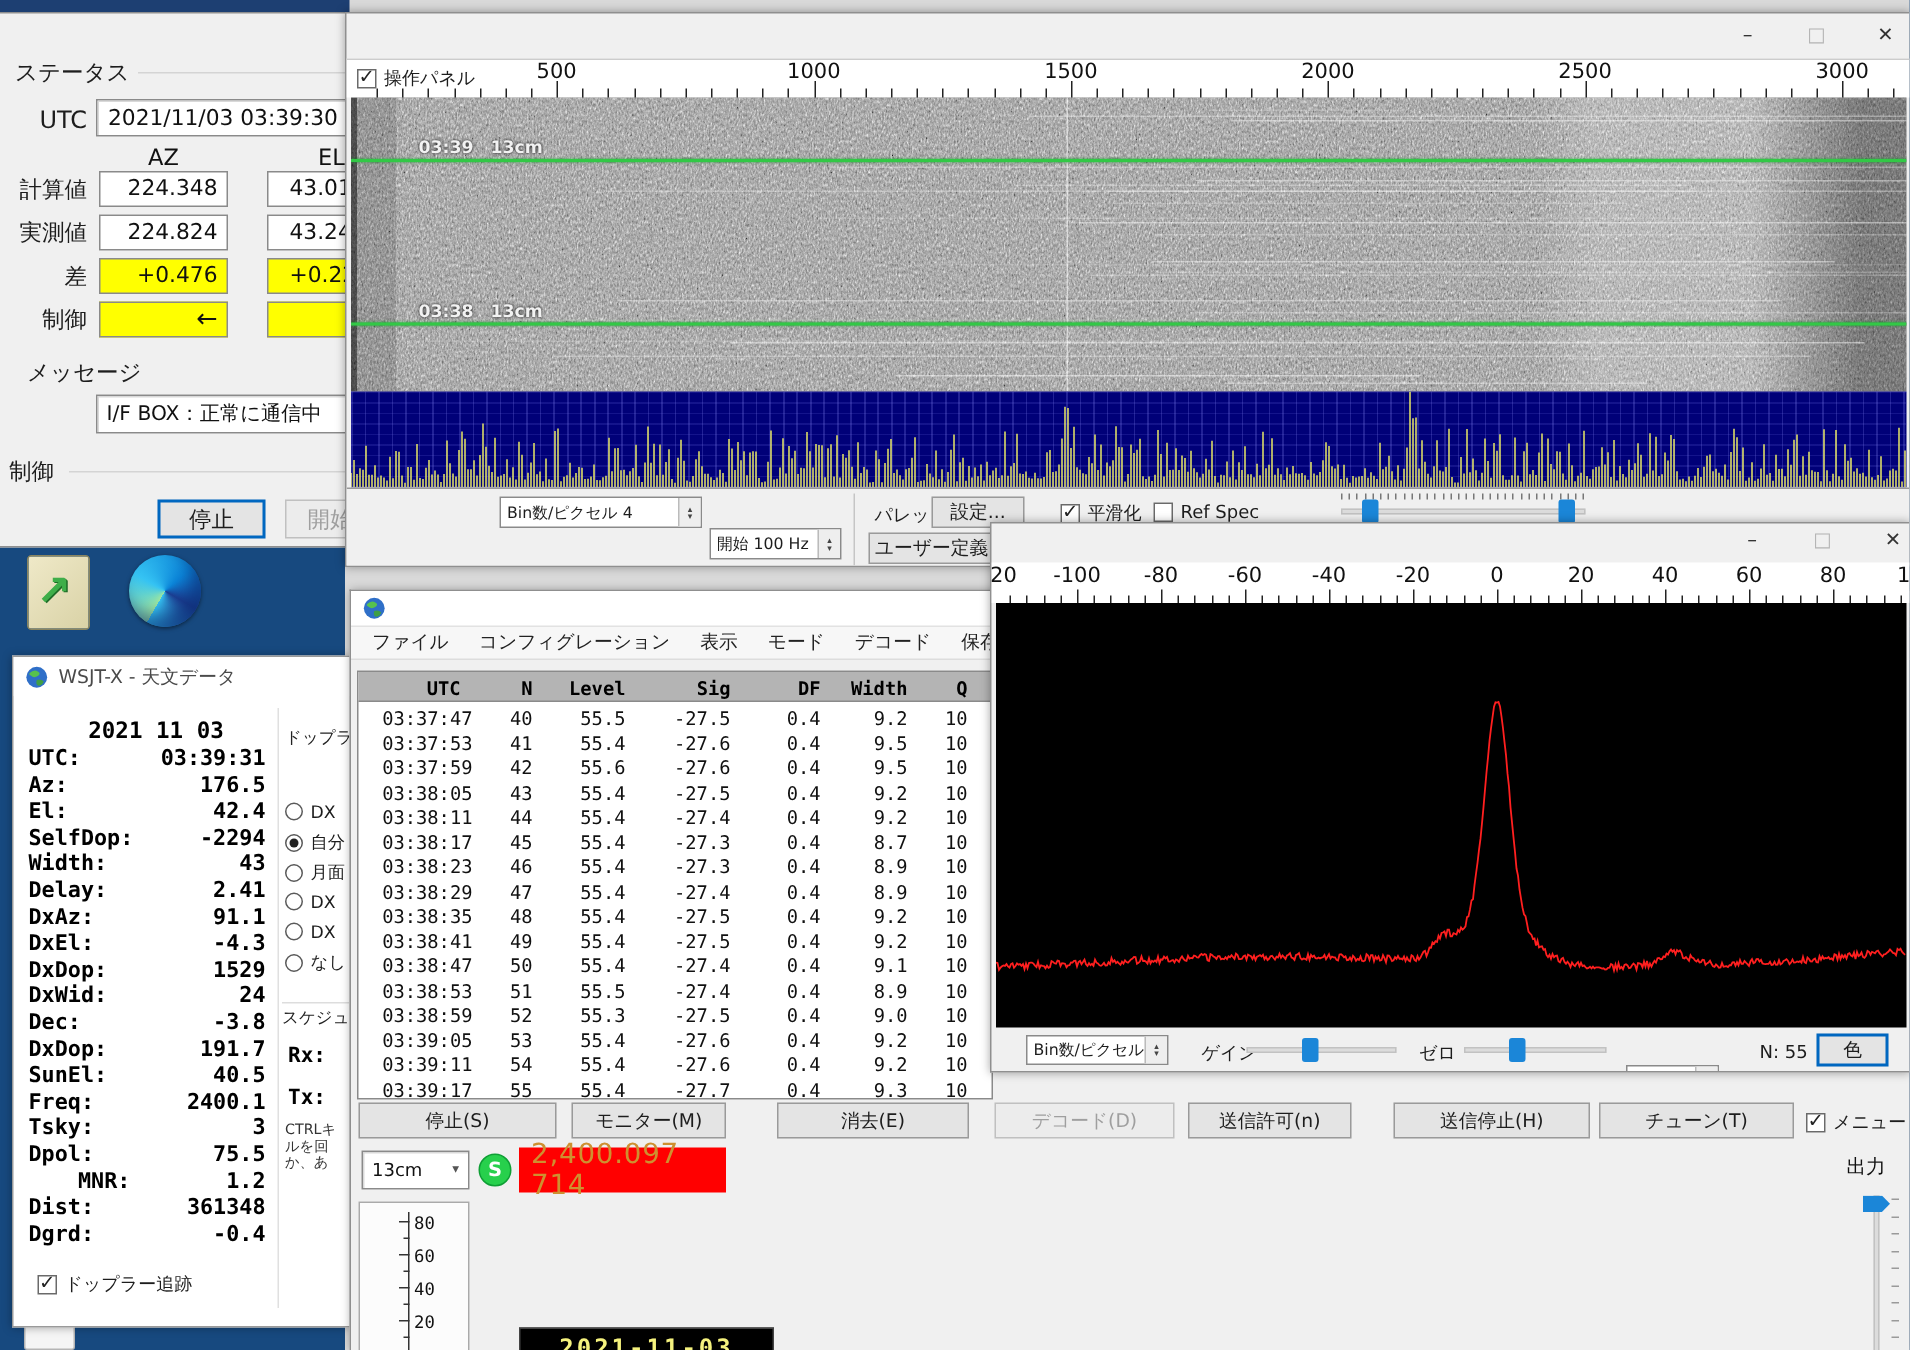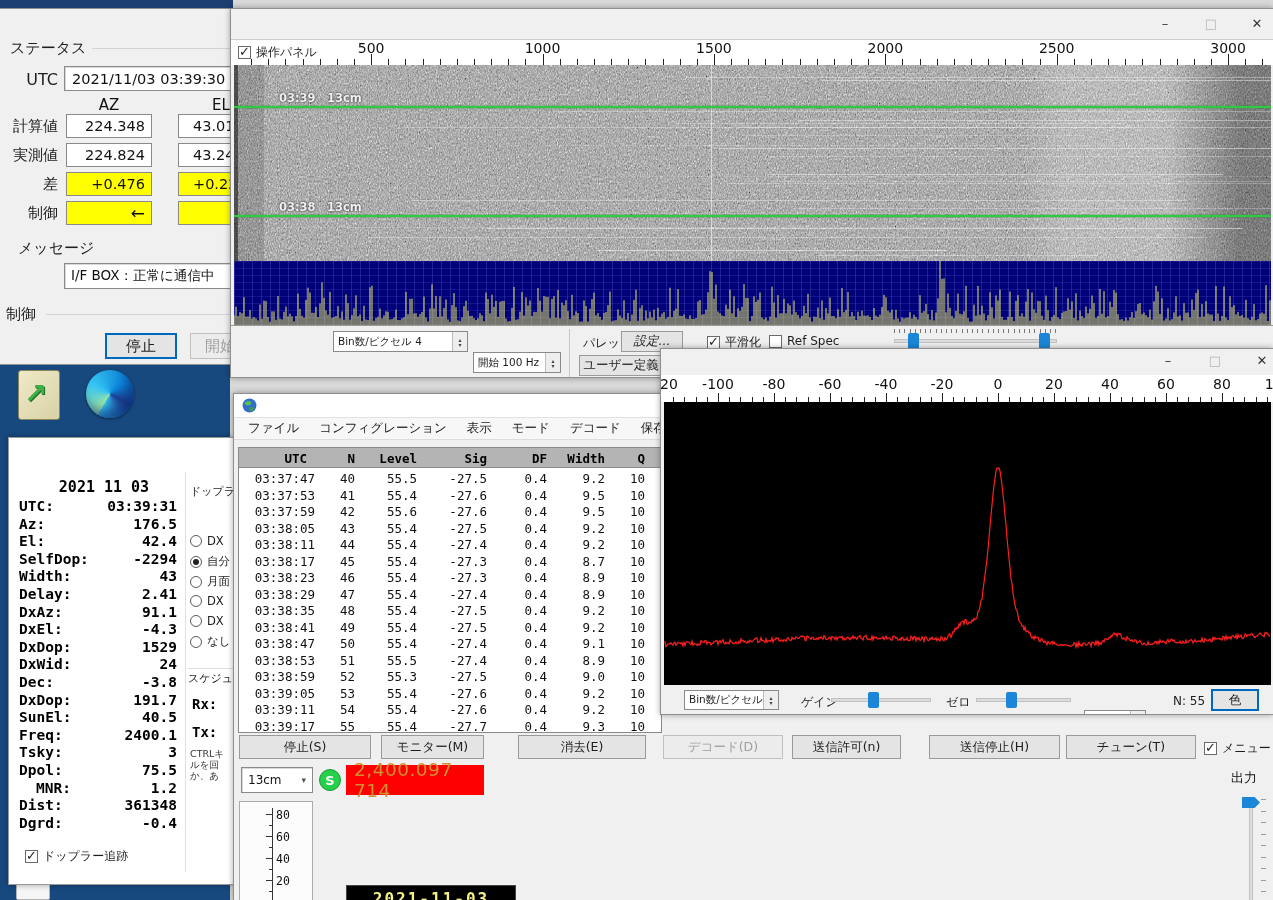--- a/index.html
+++ b/index.html
@@ -106,20 +106,28 @@
   <div class="hline" style="left:46px; top:305px; width:186px;"></div>
   <div class="abs btn" style="left:105px; top:324px; width:72px; height:26px; border:2px solid #0067c0; font-size:15px;">
     <span>停止</span>
   </div>
   <div class="abs btn disabled" style="left:190px; top:324px; width:60px; height:26px; font-size:15px;">
     <span>開始</span>
   </div>
 </div>
 
 <div class="win" style="left:8px; top:437px; width:226px; height:448px; background:#fff; border-color:#9a9a9a;">
+  <div class="titlebar" style="border-bottom:none;">
+    <span class="globe"><svg viewBox="0 0 16 16" width="15" height="15">
+          <circle cx="8" cy="8" r="7.4" fill="#2f6fc8"></circle>
+          <path d="M3 5 q3 -3 6 -1 q2 1 0 3 q-3 2 -5 0 q-2 -1 -1 -2z" fill="#57c24e"></path>
+          <path d="M8 10 q3 -1 5 1 q-1 3 -4 3 q-2 -1 -1 -4z" fill="#3f9e46"></path>
+        </svg></span>
+    <span class="t">WSJT-X - 天文データ</span>
+  </div>
   <div class="abs mono" style="left:20px; top:40px; width:150px; text-align:center; font-size:15px; font-weight:bold; color:#000;">2021 11 03</div>
   <div class="abs" id="astro-entries" style="left:10px; top:60px; width:158px; height:340px;">
       <div class="mono" style="position: absolute; left: 0px; top: 0px; width: 158px; font-size: 14.5px; font-weight: bold; color: rgb(0, 0, 0);">
         <div style="position: absolute; left: 0px; top: 0px;">UTC:</div>
         <div style="position: absolute; right: 0px; top: 0px;">03:39:31</div>
       </div>
       <div class="mono" style="position: absolute; left: 0px; top: 17.6px; width: 158px; font-size: 14.5px; font-weight: bold; color: rgb(0, 0, 0);">
         <div style="position: absolute; left: 0px; top: 0px;">Az:</div>
         <div style="position: absolute; right: 0px; top: 0px;">176.5</div>
       </div>
@@ -173,21 +181,21 @@
       </div>
       <div class="mono" style="position: absolute; left: 0px; top: 246.4px; width: 158px; font-size: 14.5px; font-weight: bold; color: rgb(0, 0, 0);">
         <div style="position: absolute; left: 0px; top: 0px;">Tsky:</div>
         <div style="position: absolute; right: 0px; top: 0px;">3</div>
       </div>
       <div class="mono" style="position: absolute; left: 0px; top: 264px; width: 158px; font-size: 14.5px; font-weight: bold; color: rgb(0, 0, 0);">
         <div style="position: absolute; left: 0px; top: 0px;">Dpol:</div>
         <div style="position: absolute; right: 0px; top: 0px;">75.5</div>
       </div>
       <div class="mono" style="position: absolute; left: 0px; top: 281.6px; width: 158px; font-size: 14.5px; font-weight: bold; color: rgb(0, 0, 0);">
-        <div style="position: absolute; left: 0px; top: 0px; padding-left: 17px;">MNR:</div>
+        <div style="position: absolute; left: 16px; top: 0px; padding-left: 17px;">MNR:</div>
         <div style="position: absolute; right: 0px; top: 0px;">1.2</div>
       </div>
       <div class="mono" style="position: absolute; left: 0px; top: 299.2px; width: 158px; font-size: 14.5px; font-weight: bold; color: rgb(0, 0, 0);">
         <div style="position: absolute; left: 0px; top: 0px;">Dist:</div>
         <div style="position: absolute; right: 0px; top: 0px;">361348</div>
       </div>
       <div class="mono" style="position: absolute; left: 0px; top: 316.8px; width: 158px; font-size: 14.5px; font-weight: bold; color: rgb(0, 0, 0);">
         <div style="position: absolute; left: 0px; top: 0px;">Dgrd:</div>
         <div style="position: absolute; right: 0px; top: 0px;">-0.4</div>
       </div>
@@ -486,21 +494,21 @@
       <span>Bin数/ピクセル 4</span>
         <span class="arrows">▴<br>▾</span>
     </div>
     <div class="spin abs" style="left:242px; top:5px; width:88px; height:21px;">
       <span>開始 100 Hz</span>
         <span class="arrows">▴<br>▾</span>
     </div>
 
     <div class="abs" style="left:338px; top:3px; width:1px; height:48px; background:#c5c5c5;"></div>
     <span class="abs" style="left:352px; top:9px; font-size:12px; color:#1d1d1d;">パレット</span>
-    <div class="btn abs" style="left:390px; top:5px; width:62px; height:21px;font-style:italic;">
+    <div class="btn abs" style="left:390px; top:5px; width:62px; height:21px;">
       <span>設定...</span>
     </div>
     <div class="btn abs" style="left:348px; top:29px; width:84px; height:21px;">
       <span>ユーザー定義</span>
     </div>
     <div class="cbrow abs" style="left:476px; top:8px;">
       <span class="checkbox checked"></span>
       <span>平滑化</span>
     </div>
     <div class="cbrow abs" style="left:538px; top:8px;">

